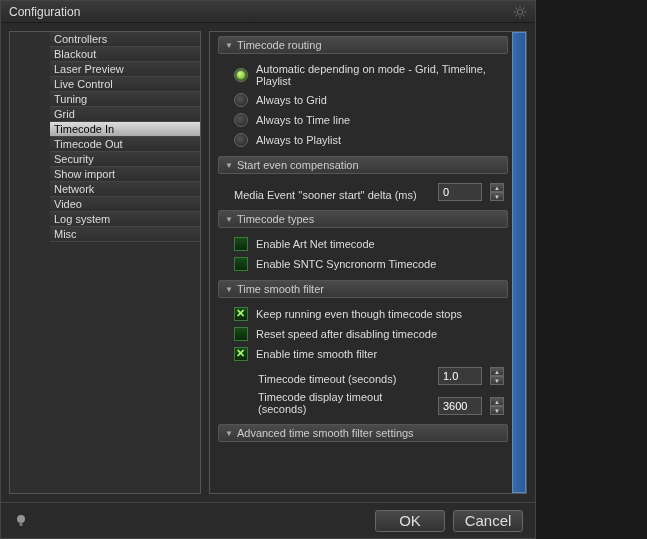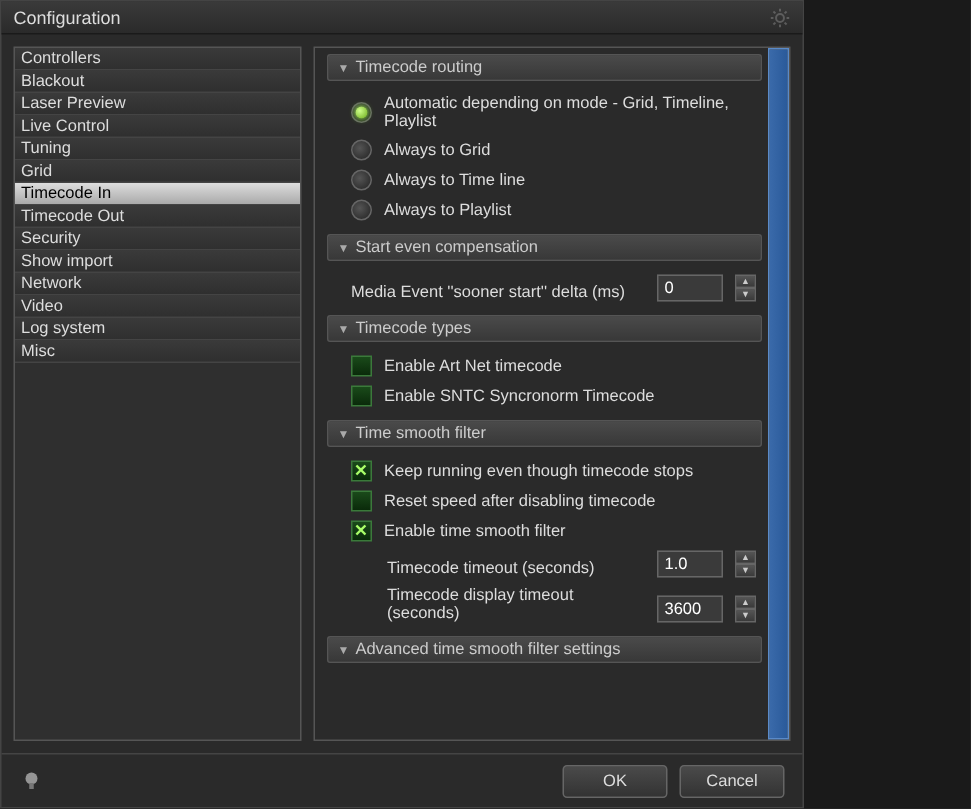--- a/index.html
+++ b/index.html
@@ -3,21 +3,21 @@
 <meta charset="utf-8">
 <style>
 * { box-sizing: border-box; margin: 0; padding: 0; font-family: Arial, sans-serif; }
 body { background: #1a1a1a; width: 647px; height: 539px; overflow: hidden; color: #ccc; font-size: 11px; }
 .window { width: 536px; height: 539px; background: #2a2a2a; border: 1px solid #444; display: flex; flex-direction: column; }
 .titlebar { background: linear-gradient(to bottom, #3a3a3a, #2a2a2a); height: 22px; display: flex; align-items: center; padding: 0 8px; border-bottom: 1px solid #1a1a1a; }
 .titlebar-text { color: #ddd; font-size: 12px; flex: 1; }
 .gear { width: 14px; height: 14px; opacity: 0.5; }
 .body { flex: 1; display: flex; padding: 8px; gap: 8px; overflow: hidden; }
 .sidebar { width: 192px; background: #2f2f2f; border: 1px solid #555; display: flex; flex-direction: column; }
-.sidebar-item { height: 15px; padding: 1px 4px; color: #ddd; cursor: pointer; display: flex; align-items: center; background: linear-gradient(to bottom, #3a3a3a, #2f2f2f); border-bottom: 1px solid #444; }
+.sidebar-item { height: 15px; padding: 1px 4px; color: #ddd; cursor: pointer; display: flex; align-items: center; background: linear-gradient(to bottom, #3a3a3a, #2f2f2f); border-bottom: 1px solid #444; margin-left: 40px; }
 .sidebar-item.selected { background: linear-gradient(to bottom, #ddd, #aaa); color: #000; }
 .content { flex: 1; display: flex; border: 1px solid #555; background: #2a2a2a; }
 .content-inner { flex: 1; padding: 4px 4px 4px 8px; overflow: hidden; }
 .scrollbar { width: 14px; background: #2a2a2a; display: flex; flex-direction: column; }
 .scroll-thumb { background: linear-gradient(to right, #3a6aaa, #2a5a9a); border: 1px solid #5a8ac8; flex: 1; margin: 0; }
 .section-header { background: linear-gradient(to bottom, #4a4a4a, #383838); height: 18px; display: flex; align-items: center; padding: 0 6px; border: 1px solid #555; border-radius: 2px; margin-bottom: 6px; color: #ccc; }
 .section-header .tri { margin-right: 4px; font-size: 8px; color: #aaa; }
 .radio-row, .check-row { display: flex; align-items: center; padding: 3px 4px 3px 16px; gap: 8px; }
 .radio { width: 14px; height: 14px; border-radius: 50%; background: radial-gradient(circle at 40% 40%, #555, #222); border: 1px solid #666; position: relative; flex-shrink: 0; }
 .radio.checked::after { content: ''; position: absolute; left: 2px; top: 2px; width: 8px; height: 8px; border-radius: 50%; background: radial-gradient(circle at 35% 35%, #cfff8a, #6aaa1a); box-shadow: 0 0 4px #8aff2a; }
@@ -26,21 +26,21 @@
 .label { color: #ddd; }
 .field-row { display: flex; align-items: flex-end; padding: 3px 4px 3px 16px; gap: 8px; }
 .field-label { flex: 1; color: #ddd; }
 .num-input { width: 44px; height: 18px; background: #3a3a3a; border: 1px solid #666; color: #fff; padding: 0 4px; font-size: 11px; text-align: left; }
 .spinner { width: 14px; display: flex; flex-direction: column; }
 .spin-btn { height: 9px; background: linear-gradient(to bottom, #555, #3a3a3a); border: 1px solid #666; color: #ccc; font-size: 6px; display: flex; align-items: center; justify-content: center; cursor: pointer; }
 .indent { padding-left: 40px; }
 .footer { height: 36px; display: flex; align-items: center; padding: 0 12px; gap: 8px; border-top: 1px solid #444; }
 .footer-spacer { flex: 1; }
 .hint-icon { width: 16px; height: 16px; opacity: 0.6; }
-.btn { width: 70px; height: 22px; background: linear-gradient(to bottom, #4a4a4a, #333); border: 1px solid #666; color: #ddd; font-size: 11px; border-radius: 3px; cursor: pointer; }
+.btn { width: 70px; height: 22px; background: linear-gradient(to bottom, #4a4a4a, #333); border: 1px solid #666; color: #ddd; font-size: 15px; border-radius: 3px; cursor: pointer; }
 .section { margin-bottom: 6px; }
 </style>
 </head>
 <body>
 
 <div class="window">
   <div class="titlebar">
     <span class="titlebar-text">Configuration</span>
     <svg class="gear" viewBox="0 0 16 16">
         <circle cx="8" cy="8" r="3" fill="none" stroke="#888" stroke-width="1.5"></circle>

